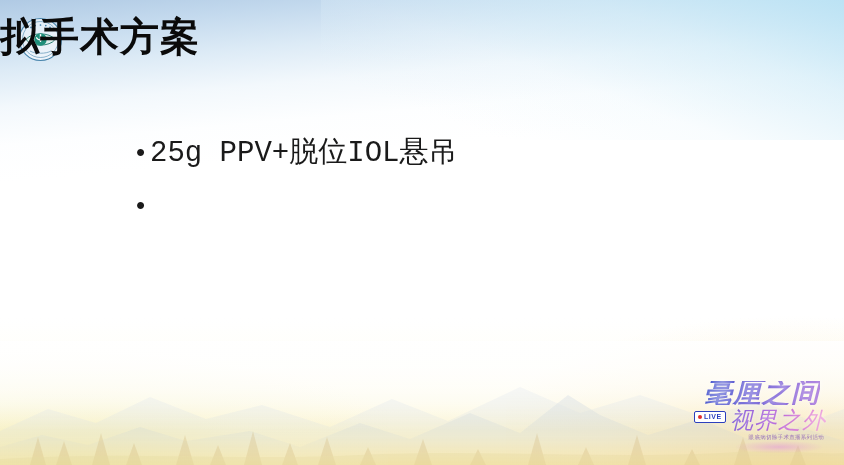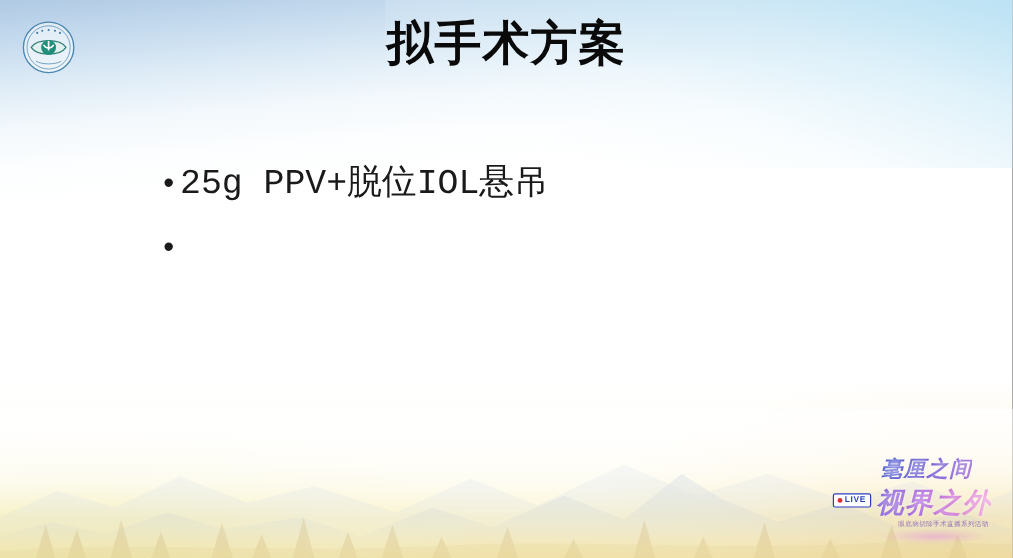--- a/index.html
+++ b/index.html
@@ -105,21 +105,20 @@
     top: 17px;
     width: 45px;
     height: 45px;
   }
 
   
   .slide-title {
     position: absolute;
     left: 0; right: 0;
     top: 14px;
-    text-align: center;
     font-size: 39px;
     line-height: 46px;
     font-weight: 700;
     color: #0a0a0a;
     letter-spacing: 1px;
     font-family: "DejaVu Sans", "Liberation Sans", sans-serif;
   }
 
   
   .bullet-list {
@@ -152,42 +151,42 @@
   
   .watermark {
     position: absolute;
     right: 18px;
     bottom: 12px;
     width: 140px;
     height: 72px;
   }
   .wm-line1 {
     position: absolute;
-    right: 16px;
+    right: 6px;
     top: 0;
-    font-size: 18px;
+    font-size: 28px;
     line-height: 24px;
     font-weight: 700;
     font-style: italic;
     letter-spacing: 1px;
     color: #3a4fd0;
     background: linear-gradient(100deg, #2c3fc6 0%, #5a49cf 45%, #9b5fd6 100%);
     -webkit-background-clip: text;
     background-clip: text;
     -webkit-text-fill-color: transparent;
     text-shadow: 0 0 4px rgba(255,255,255,0.55);
-    font-family: Liberation Mono, monospace;
+    font-family: Liberation Sans, sans-serif;
   }
   .wm-line2 {
     position: absolute;
     right: 0;
     top: 26px;
     font-size: 23px;
     line-height: 26px;
-    font-weight: 700;
+    font-weight: 400;
     font-style: italic;
     letter-spacing: 1px;
     background: linear-gradient(100deg, #6c4ad3 0%, #a454d8 40%, #d46fd0 72%, #f2a6dd 100%);
     -webkit-background-clip: text;
     background-clip: text;
     -webkit-text-fill-color: transparent;
     text-shadow: 0 0 4px rgba(255,255,255,0.5);
     font-family: "DejaVu Sans", "Liberation Sans", sans-serif;
   }
   .wm-live {

